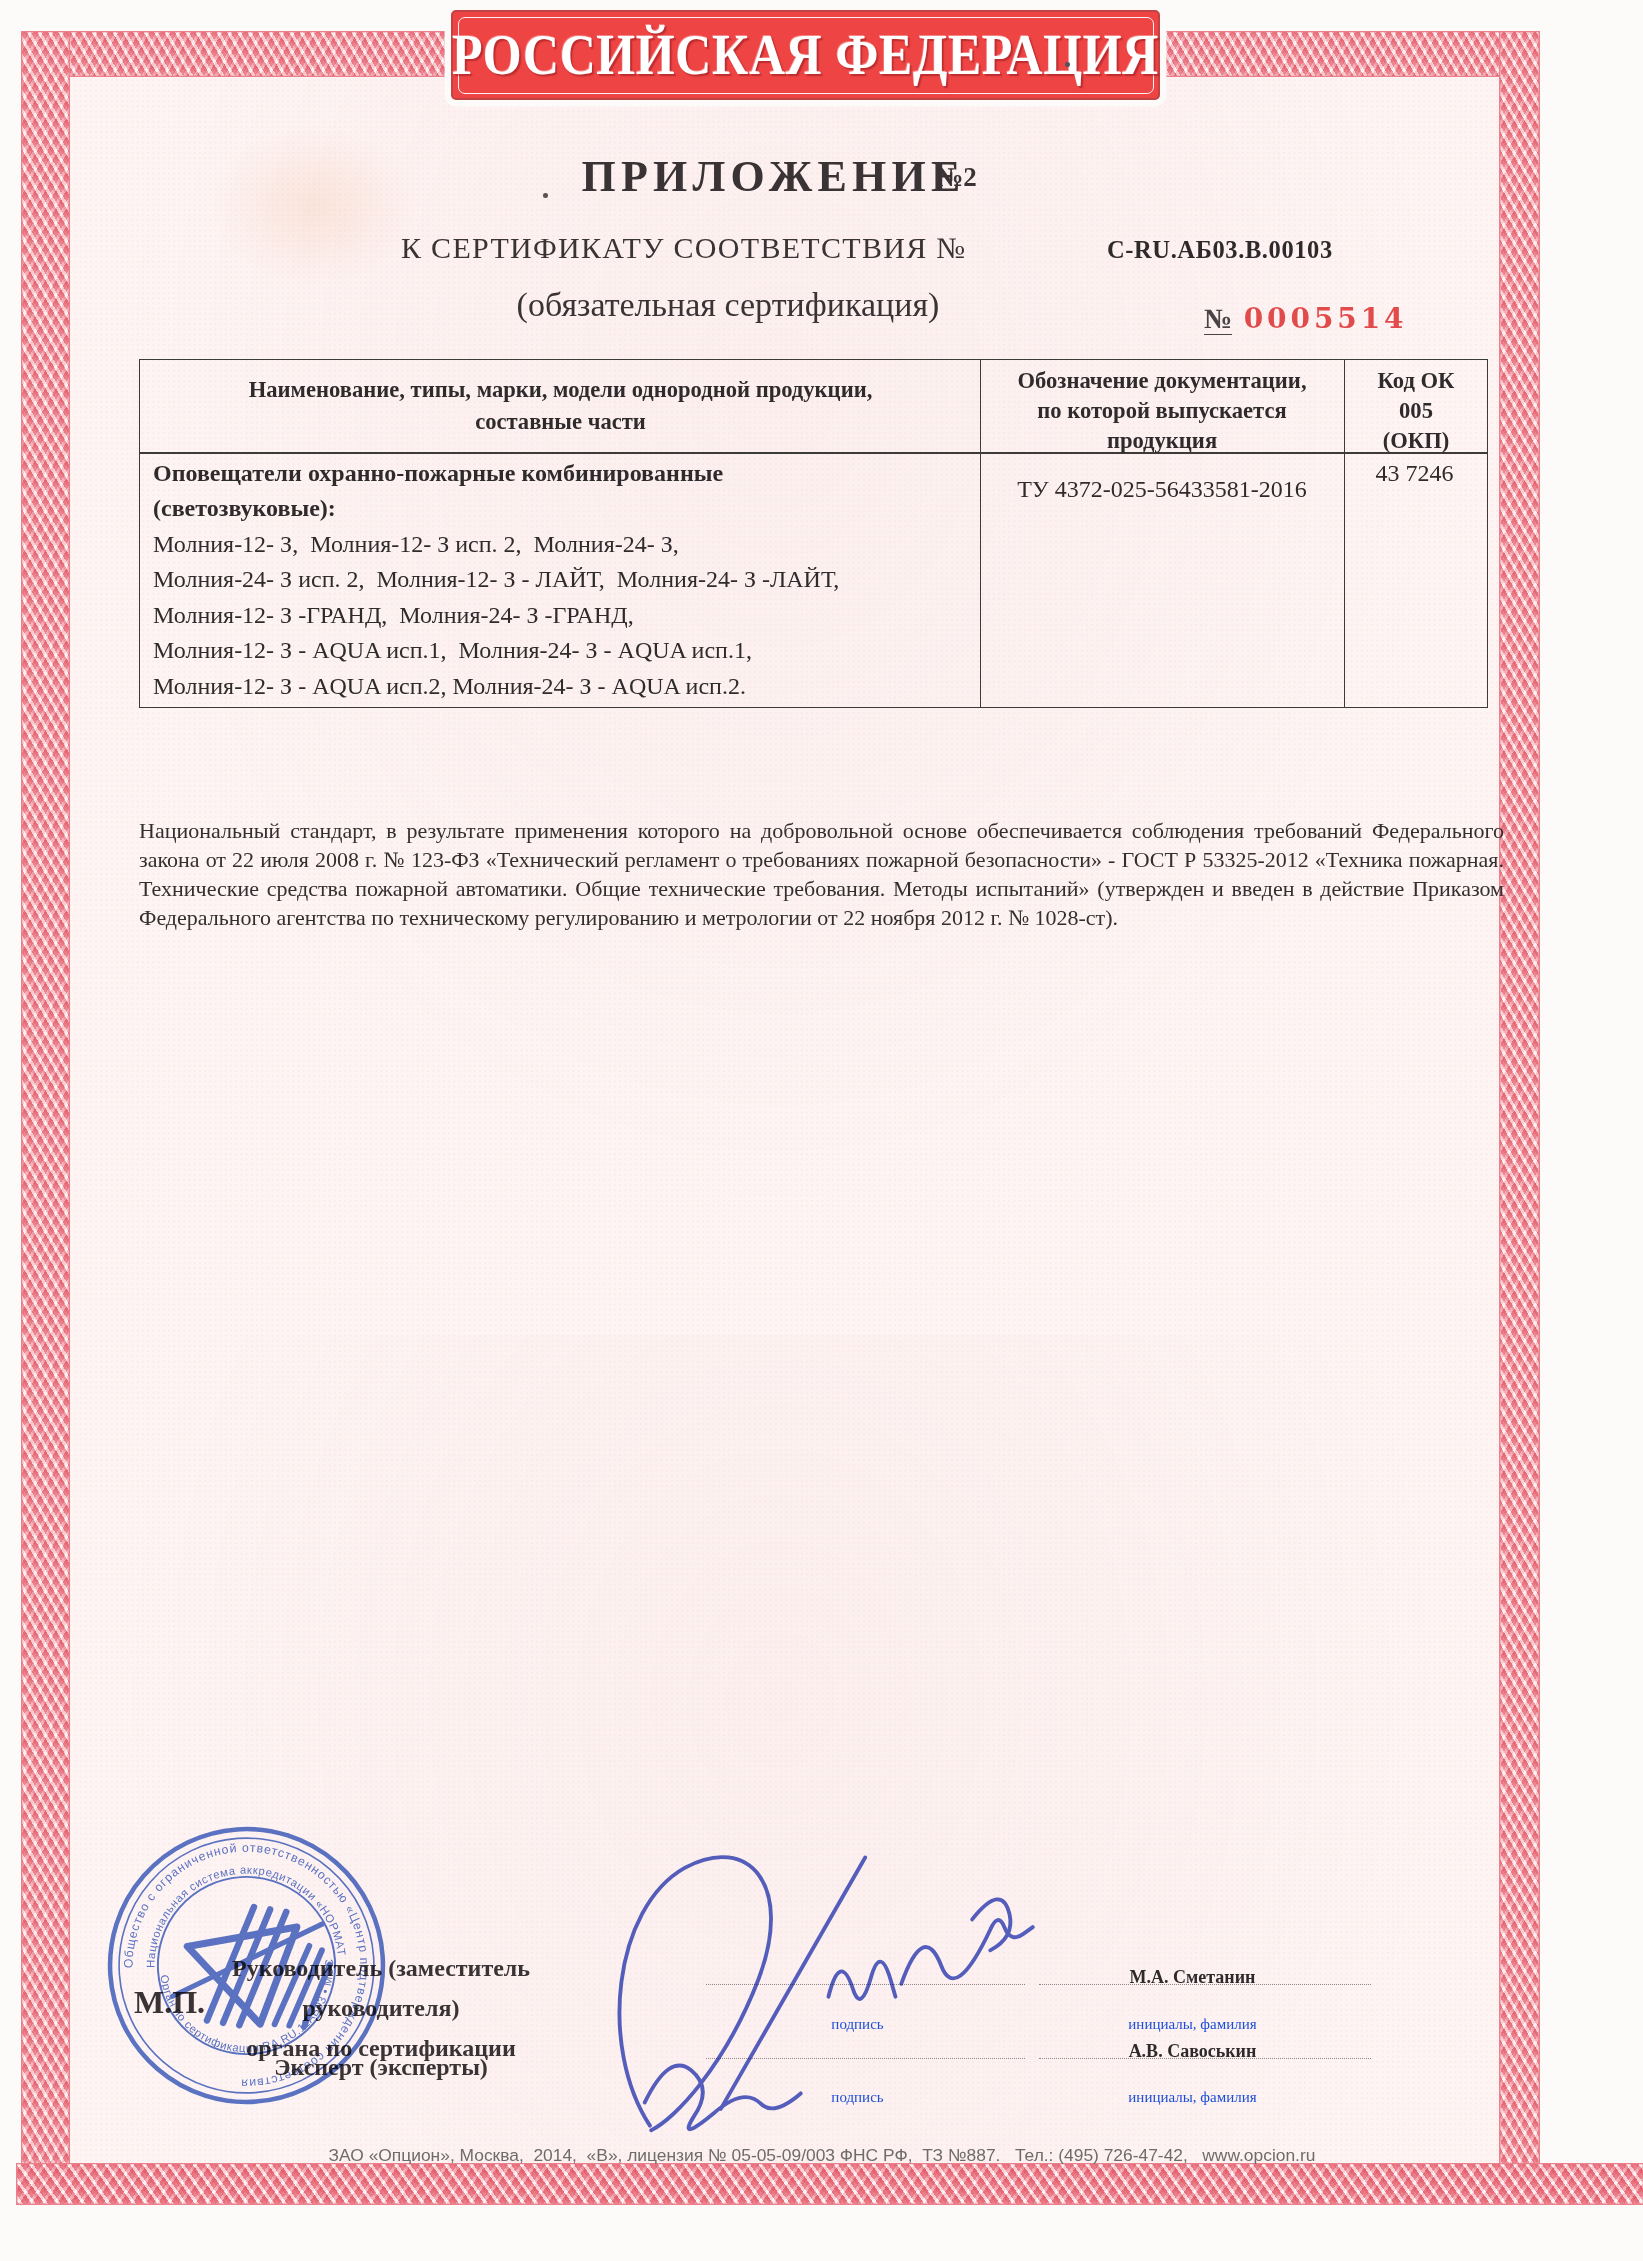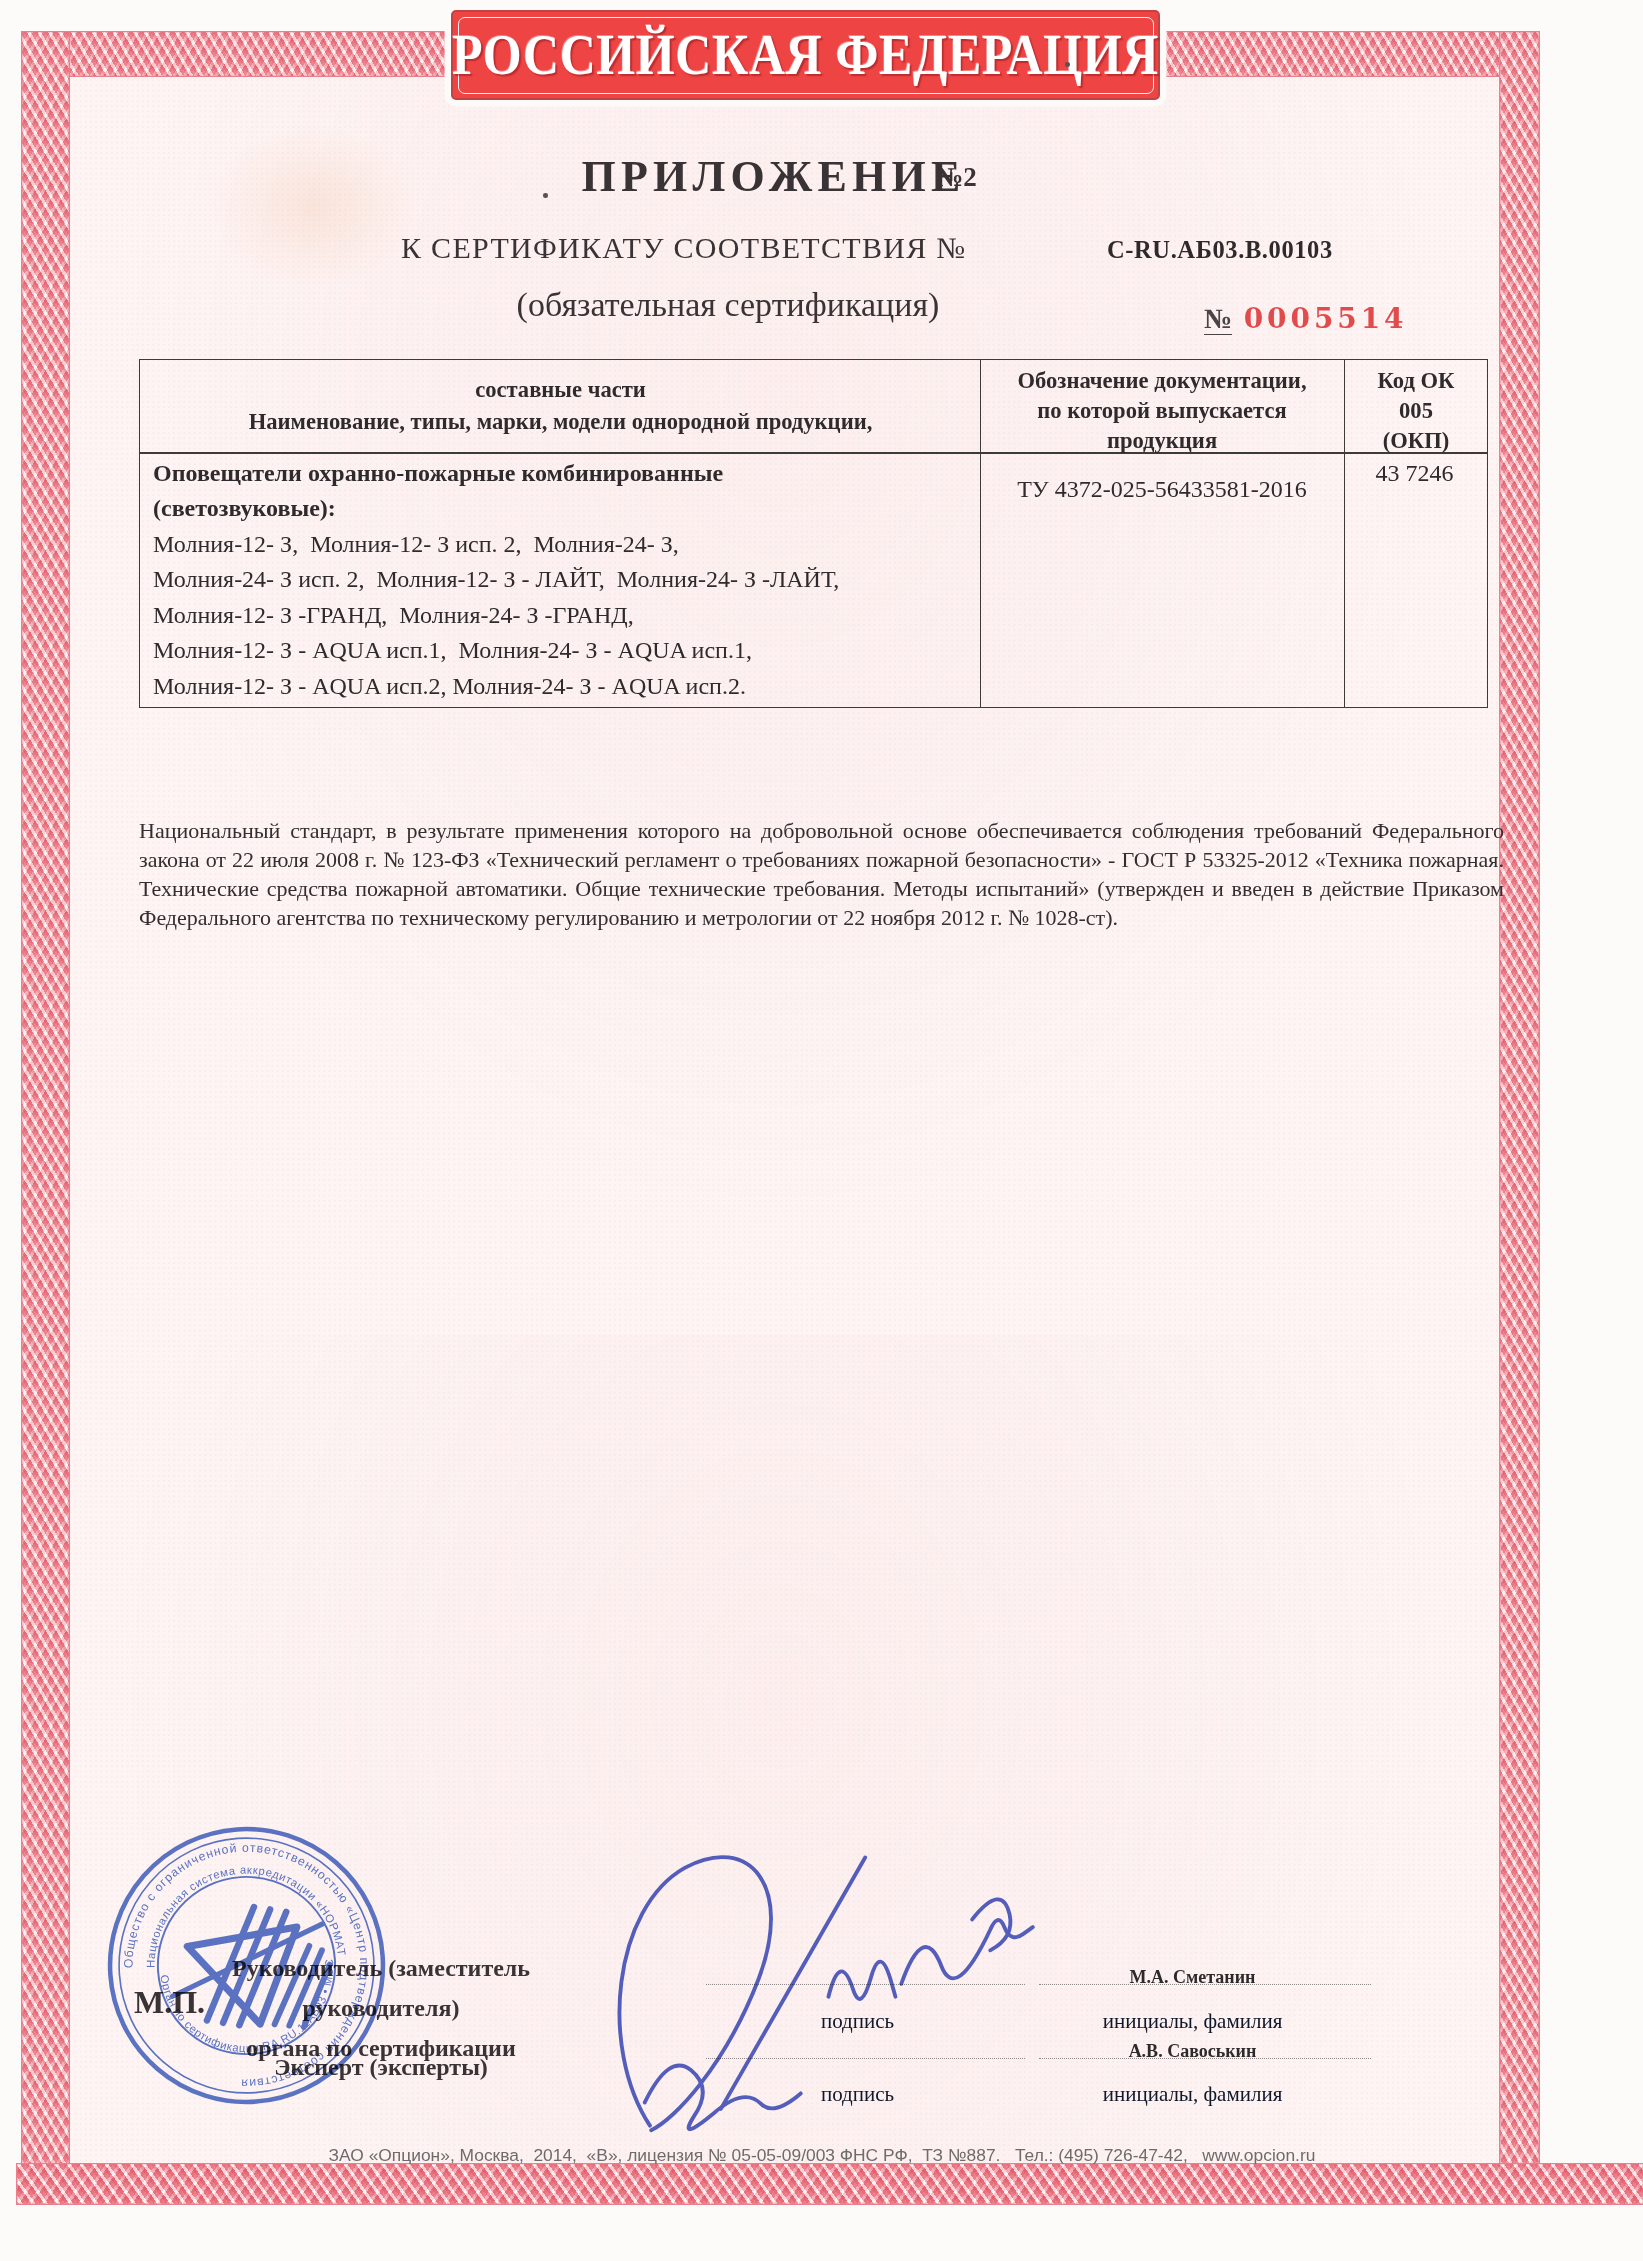--- a/index.html
+++ b/index.html
@@ -76,21 +76,21 @@
 
   
   .para{left:139px;top:816px;width:1365px;font-size:22px;line-height:29px;color:#332e30;
         text-align:justify;text-align-last:left;z-index:2;}
 
   
   .mp{left:134px;top:1941px;font-size:32px;font-weight:bold;z-index:2;margin-top:43px;}
   .role1{left:210px;top:1948px;width:342px;text-align:center;font-size:24px;font-weight:bold;line-height:40px;z-index:2;}
   .role2{left:210px;top:2054px;width:342px;text-align:center;font-size:24px;font-weight:bold;z-index:2;}
   .dotline{border-bottom:1.9px dotted #8f8a8a;z-index:2;}
-  .under-label{font-size:21px;color:#0f172a;text-align:center;z-index:2;}
+  .under-label{font-size:15px;color:#1d4ed8;text-align:center;z-index:2;margin-top:7px;}
   .name{font-size:18px;font-weight:bold;color:#2e2a2c;text-align:center;z-index:2;width:335px;}
 
   
   .footer{left:0px;top:2145px;width:1644px;text-align:center;z-index:2;
           font-family:"Liberation Sans", sans-serif;font-size:17.4px;color:#6f6b6b;white-space:pre;}
 
   
   .stamp{left:101px;top:1820px;z-index:3;mix-blend-mode:multiply;opacity:.88;transform:rotate(-4deg);}
   .sigs{left:0;top:0;z-index:4;mix-blend-mode:multiply;}
 </style>
@@ -121,22 +121,22 @@
   <div class="abs serial">
     <span class="pre">№</span><span class="num">0005514</span>
   </div>
 
   <div class="abs table">
     <div class="vline" style="left:840px;"></div>
     <div class="vline" style="left:1204px;"></div>
     <div class="hline" style="top:92px;"></div>
 
     <div class="th" style="left:13px;top:14px;width:815px;">
+      <div>Наименование, типы, марки, модели однородной продукции,</div>
       <div>составные части</div>
-      <div>Наименование, типы, марки, модели однородной продукции,</div>
     </div>
     <div class="th" style="left:843px;top:6.4px;width:358px;line-height:30px;">
       <div>Обозначение документации,</div>
       <div>по которой выпускается</div>
       <div>продукция</div>
     </div>
     <div class="th" style="left:1207px;top:6.4px;width:138px;line-height:30px;">
       <div>Код ОК</div>
       <div>005</div>
       <div>(ОКП)</div>

